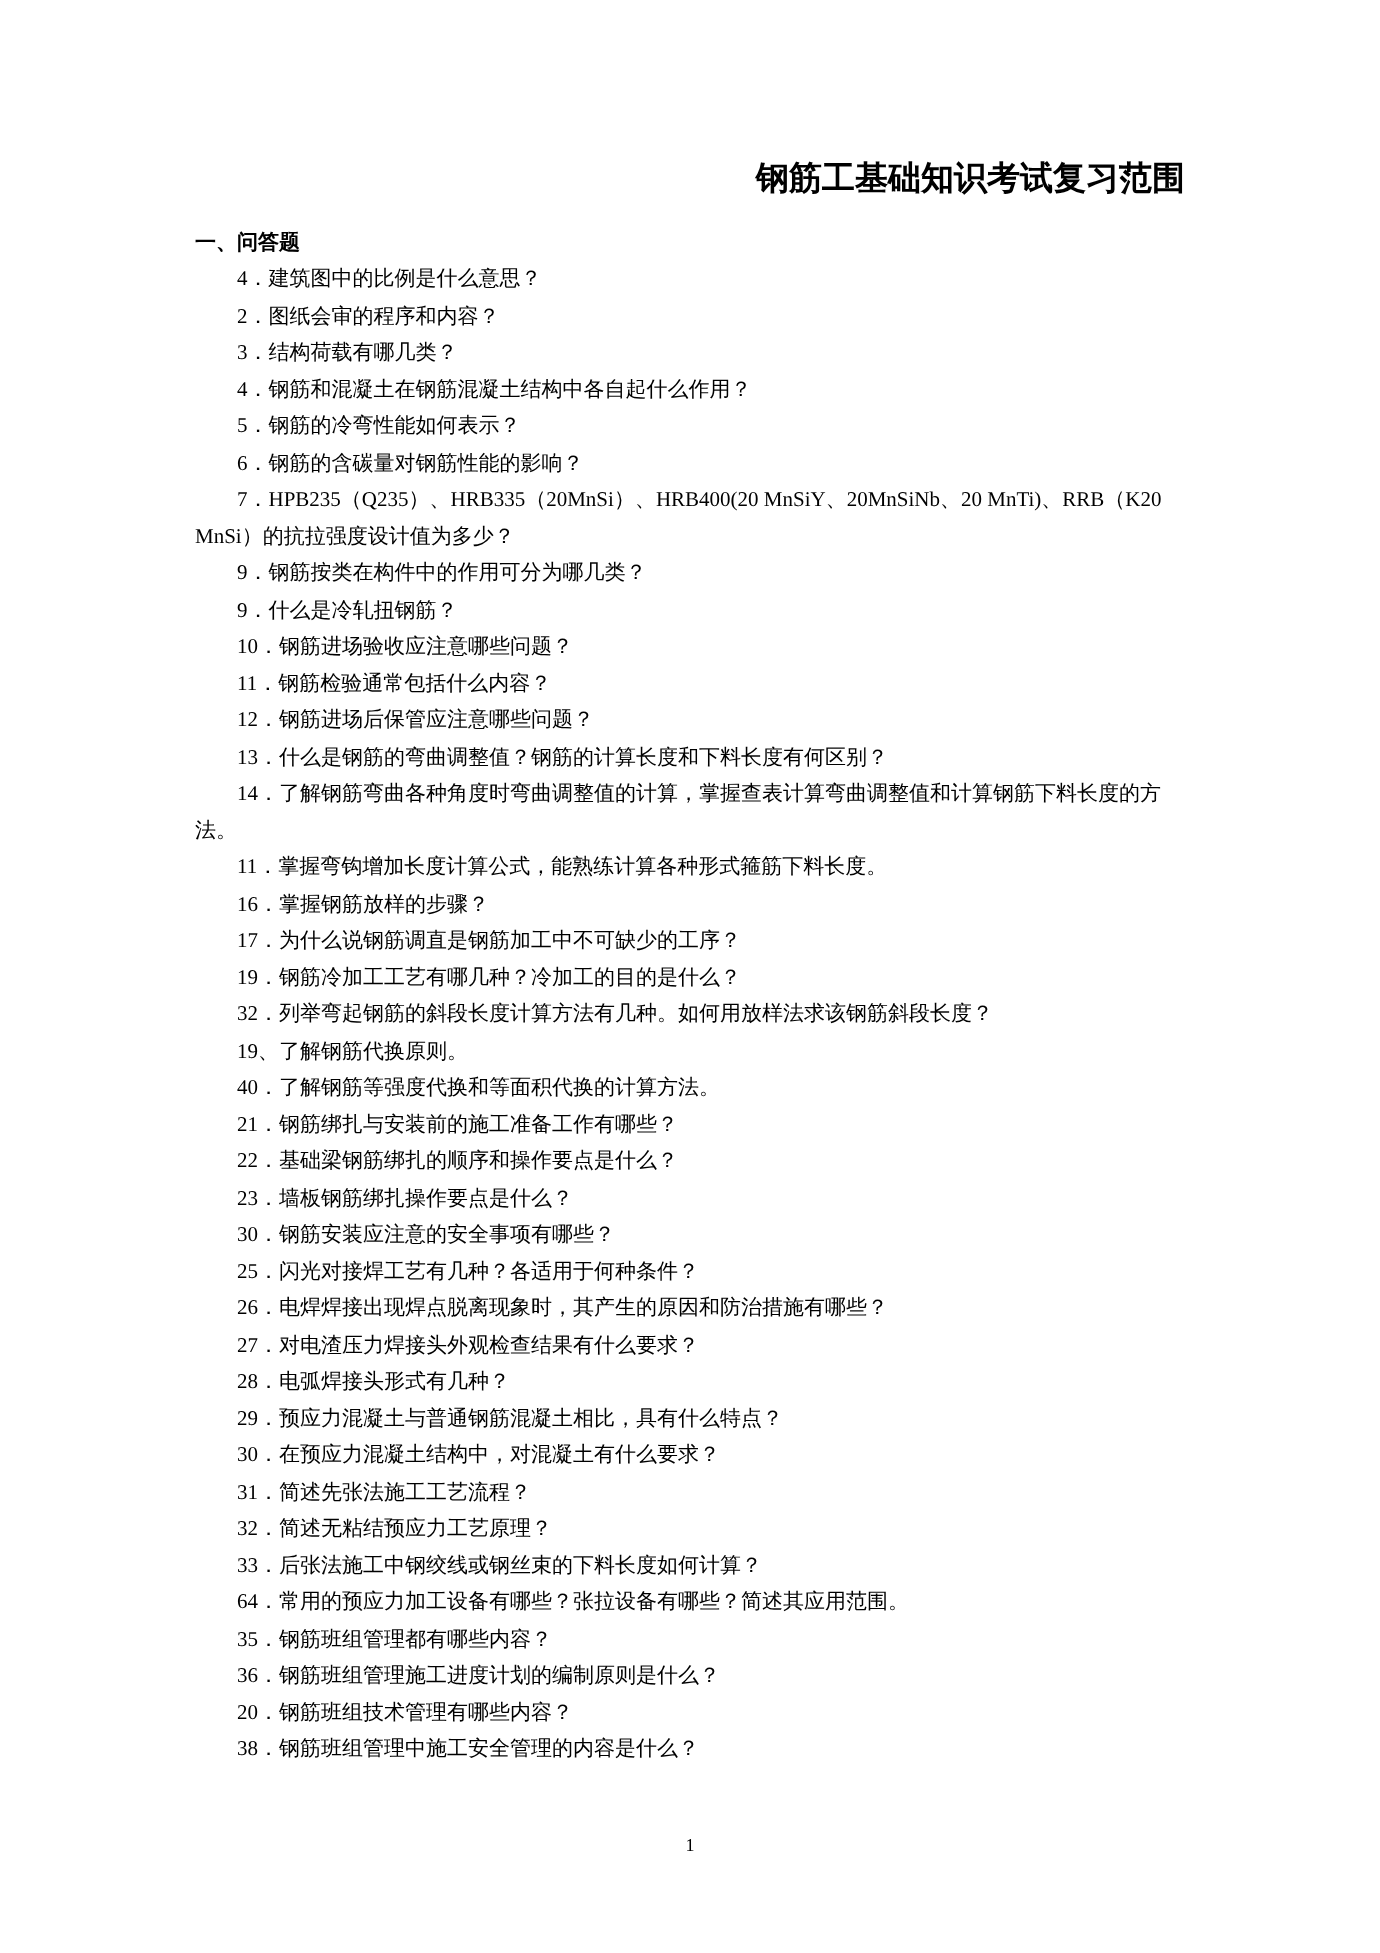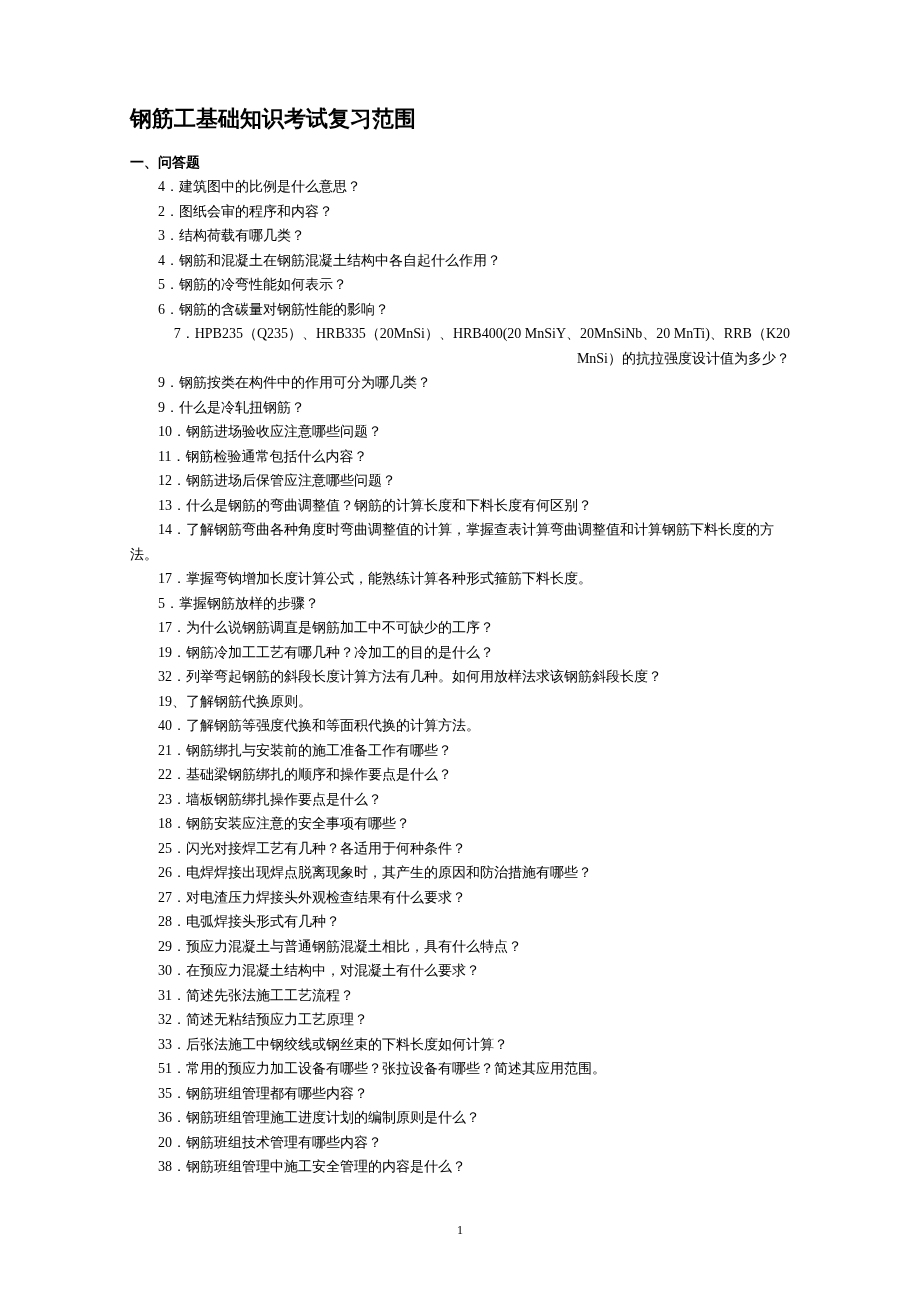--- a/index.html
+++ b/index.html
@@ -10,21 +10,21 @@
       width: 920px;
       box-sizing: border-box;
       color: #000;
       font-size: 14px;
       line-height: 1.75;
     }
     .title {
       font-family: "SimHei", "黑体", sans-serif;
       font-size: 22px;
       font-weight: bold;
-      text-align: left;
+      text-align: right;
       margin-bottom: 12px;
     }
     .section-header {
       font-weight: bold;
       font-family: Liberation Mono, monospace;
       font-size: 14px;
     }
     .item {
       text-indent: 2em;
     }
@@ -42,47 +42,47 @@
 
 <div class="title">钢筋工基础知识考试复习范围</div>
 <div class="section-header">一、问答题</div>
 
 <div class="item">4．建筑图中的比例是什么意思？</div>
 <div class="item">2．图纸会审的程序和内容？</div>
 <div class="item">3．结构荷载有哪几类？</div>
 <div class="item">4．钢筋和混凝土在钢筋混凝土结构中各自起什么作用？</div>
 <div class="item">5．钢筋的冷弯性能如何表示？</div>
 <div class="item">6．钢筋的含碳量对钢筋性能的影响？</div>
-<div class="continuation" style="text-indent:2em;text-align:right;">7．HPB235（Q235）、HRB335（20MnSi）、HRB400(20 MnSiY、20MnSiNb、20 MnTi)、RRB（K20 MnSi）的抗拉强度设计值为多少？</div>
+<div class="continuation" style="text-indent:2em;">7．HPB235（Q235）、HRB335（20MnSi）、HRB400(20 MnSiY、20MnSiNb、20 MnTi)、RRB（K20 MnSi）的抗拉强度设计值为多少？</div>
 <div class="item">9．钢筋按类在构件中的作用可分为哪几类？</div>
 <div class="item">9．什么是冷轧扭钢筋？</div>
 <div class="item">10．钢筋进场验收应注意哪些问题？</div>
 <div class="item">11．钢筋检验通常包括什么内容？</div>
 <div class="item">12．钢筋进场后保管应注意哪些问题？</div>
 <div class="item">13．什么是钢筋的弯曲调整值？钢筋的计算长度和下料长度有何区别？</div>
 <div class="continuation" style="text-indent:2em;">14．了解钢筋弯曲各种角度时弯曲调整值的计算，掌握查表计算弯曲调整值和计算钢筋下料长度的方法。</div>
-<div class="item">17．掌握弯钩增加长度计算公式，能熟练计算各种形式箍筋下料长度。</div>
-<div class="item">5．掌握钢筋放样的步骤？</div>
+<div class="item">11．掌握弯钩增加长度计算公式，能熟练计算各种形式箍筋下料长度。</div>
+<div class="item">16．掌握钢筋放样的步骤？</div>
 <div class="item">17．为什么说钢筋调直是钢筋加工中不可缺少的工序？</div>
 <div class="item">19．钢筋冷加工工艺有哪几种？冷加工的目的是什么？</div>
 <div class="item">32．列举弯起钢筋的斜段长度计算方法有几种。如何用放样法求该钢筋斜段长度？</div>
 <div class="item">19、了解钢筋代换原则。</div>
 <div class="item">40．了解钢筋等强度代换和等面积代换的计算方法。</div>
 <div class="item">21．钢筋绑扎与安装前的施工准备工作有哪些？</div>
 <div class="item">22．基础梁钢筋绑扎的顺序和操作要点是什么？</div>
 <div class="item">23．墙板钢筋绑扎操作要点是什么？</div>
-<div class="item">18．钢筋安装应注意的安全事项有哪些？</div>
+<div class="item">30．钢筋安装应注意的安全事项有哪些？</div>
 <div class="item">25．闪光对接焊工艺有几种？各适用于何种条件？</div>
 <div class="item">26．电焊焊接出现焊点脱离现象时，其产生的原因和防治措施有哪些？</div>
 <div class="item">27．对电渣压力焊接头外观检查结果有什么要求？</div>
 <div class="item">28．电弧焊接头形式有几种？</div>
 <div class="item">29．预应力混凝土与普通钢筋混凝土相比，具有什么特点？</div>
 <div class="item">30．在预应力混凝土结构中，对混凝土有什么要求？</div>
 <div class="item">31．简述先张法施工工艺流程？</div>
 <div class="item">32．简述无粘结预应力工艺原理？</div>
 <div class="item">33．后张法施工中钢绞线或钢丝束的下料长度如何计算？</div>
-<div class="item">51．常用的预应力加工设备有哪些？张拉设备有哪些？简述其应用范围。</div>
+<div class="item">64．常用的预应力加工设备有哪些？张拉设备有哪些？简述其应用范围。</div>
 <div class="item">35．钢筋班组管理都有哪些内容？</div>
 <div class="item">36．钢筋班组管理施工进度计划的编制原则是什么？</div>
 <div class="item">20．钢筋班组技术管理有哪些内容？</div>
 <div class="item">38．钢筋班组管理中施工安全管理的内容是什么？</div>
 
 <div class="page-number">1</div>
 
 </body></html>

